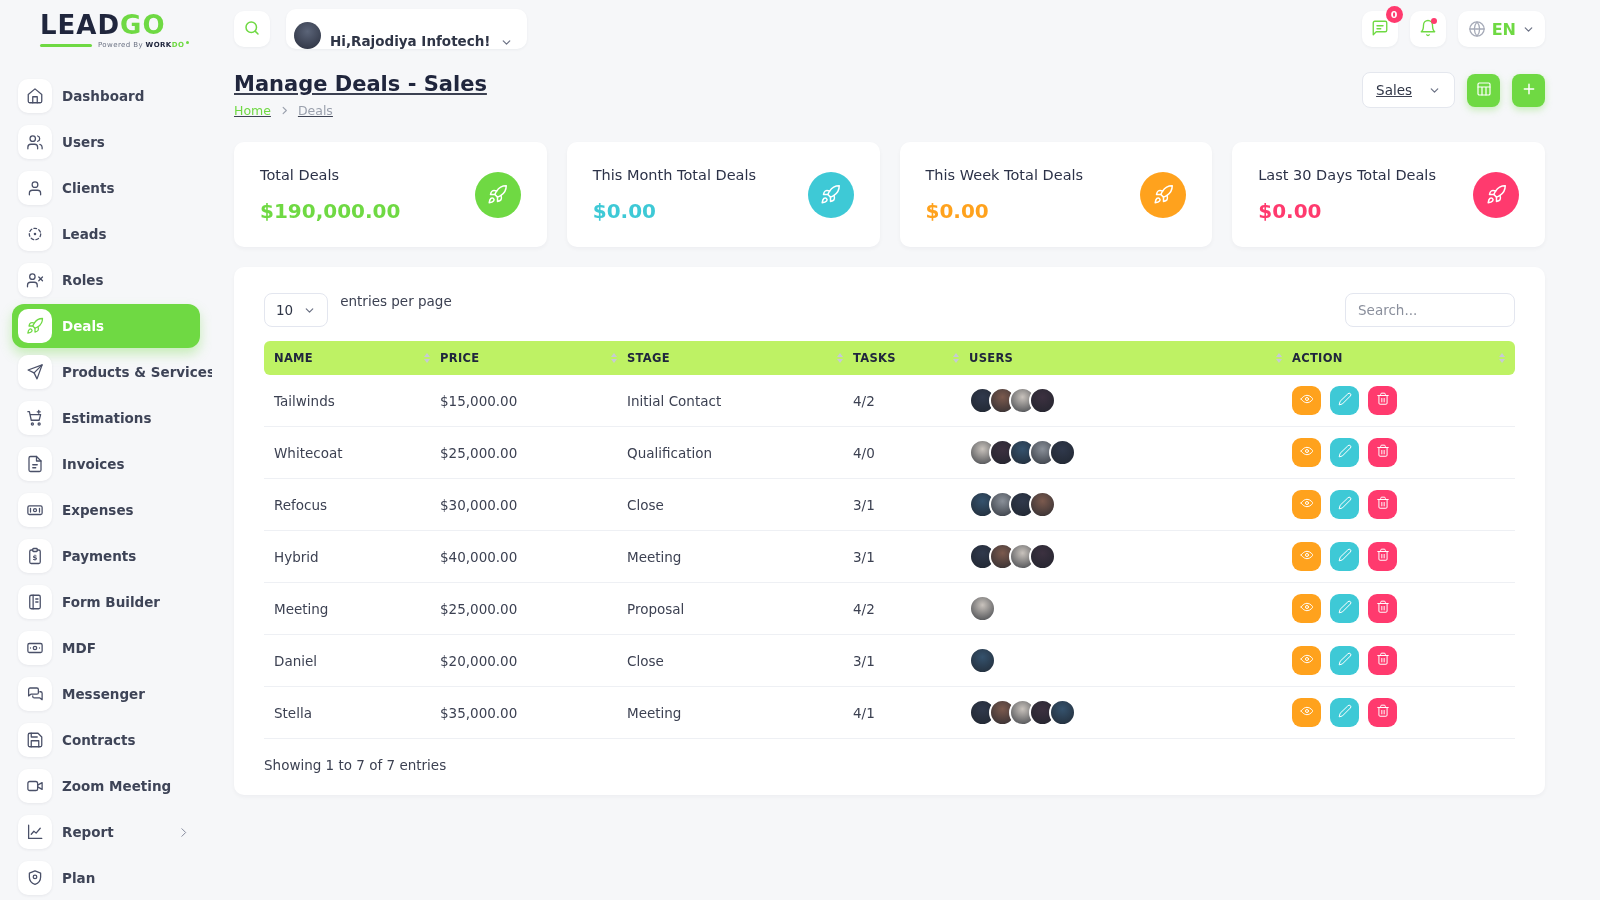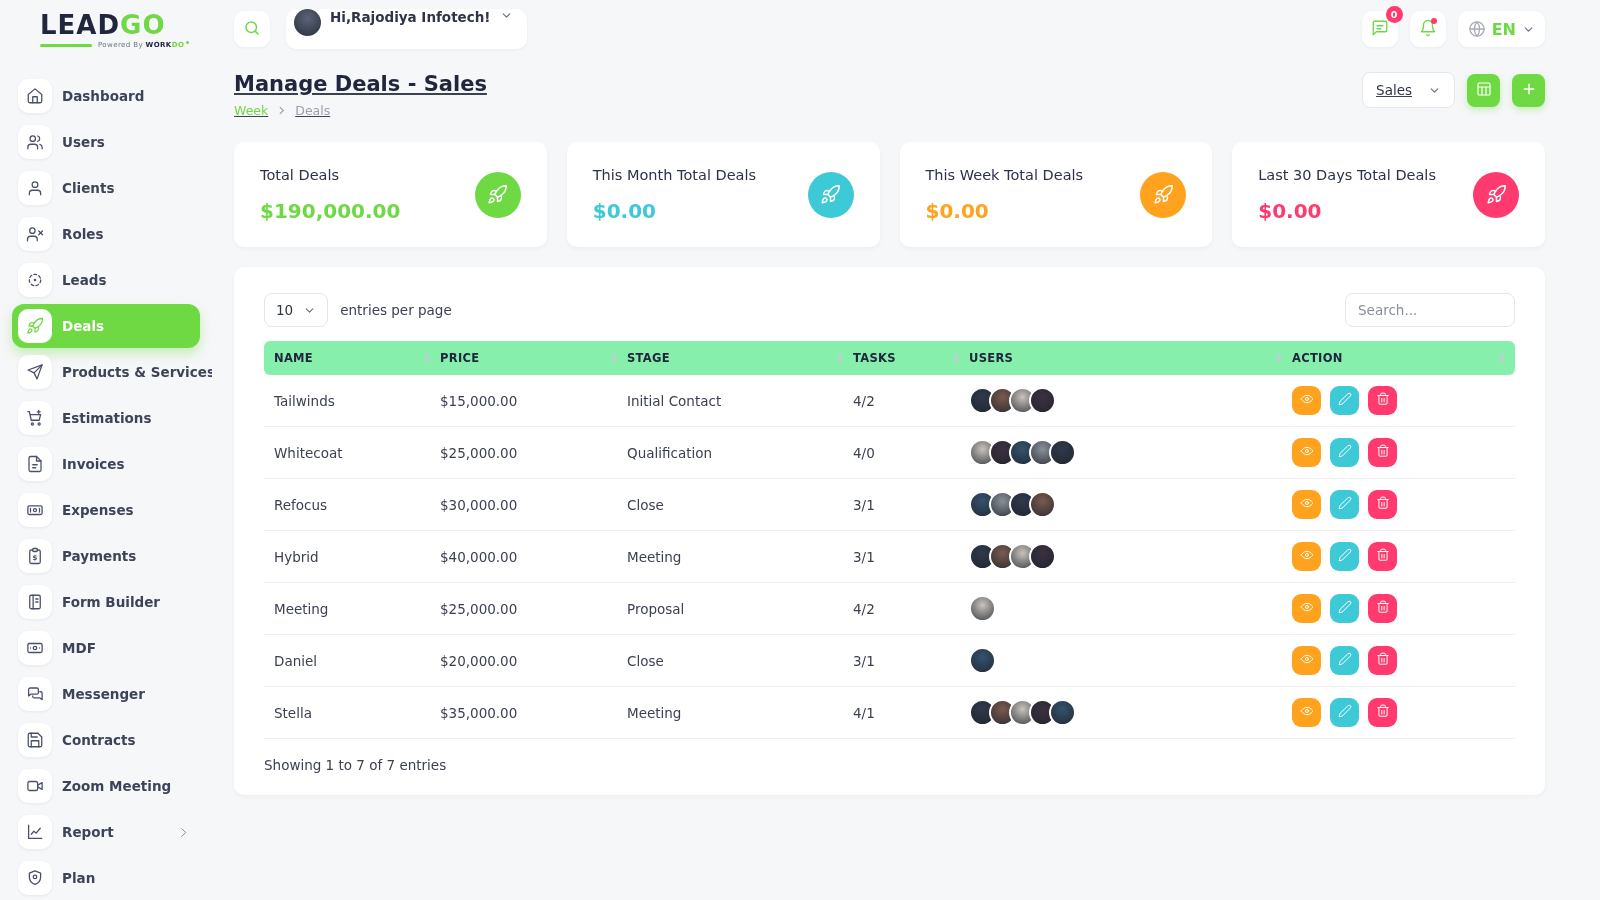--- a/index.html
+++ b/index.html
@@ -39,21 +39,21 @@
   .side-chev { margin-left:auto; color:#7a8094; display:flex; }
   .side-chev svg { width:13px; height:13px; }
 
   
   .topbar { height:58px; display:flex; align-items:center; gap:16px; }
   .icon-btn { width:36px; height:36px; background:#fff; border-radius:10px; position:relative;
               display:flex; align-items:center; justify-content:center; cursor:pointer;
               box-shadow:0 1px 3px rgba(25,32,56,.05); color:#6fd943; }
   .icon-btn svg { width:18px; height:18px; }
   .user-pill { height:40px; background:#fff; border-radius:10px; padding:0 14px 0 8px;
-               display:flex; align-items:flex-start; gap:9px; cursor:pointer;
+               display:flex; align-items:flex-end; gap:9px; cursor:pointer;
                box-shadow:0 1px 3px rgba(25,32,56,.05); }
   .avatar-sm { width:27px; height:27px; border-radius:50%;
                background:radial-gradient(circle at 50% 35%, #5b6478 0%, #232836 110%); }
   .greeting { font-size:13.5px; font-weight:600; color:#2f3546; }
   .chev { color:#6b7184; display:flex; } .chev svg { width:13px; height:13px; }
   .topbar-right { margin-left:auto; display:flex; align-items:center; gap:12px; }
   .badge { position:absolute; top:-5px; right:-5px; min-width:17px; height:17px; padding:0 4px;
            background:#ff3a6e; border-radius:9px; color:#fff; font-size:9.5px; font-weight:700;
            display:flex; align-items:center; justify-content:center; }
   .bell-dot { position:absolute; top:7px; right:9px; width:6px; height:6px; border-radius:50%; background:#ff3a6e; }
@@ -86,32 +86,32 @@
   .stat-label { font-size:14.5px; font-weight:400; color:#2c3248; }
   .stat-value { font-size:20px; font-weight:700; margin-top:16px; }
   .stat-circle { width:46px; height:46px; border-radius:50%; color:#fff;
                  display:flex; align-items:center; justify-content:center; }
   .stat-circle svg { width:21px; height:21px; }
 
   
   .table-card { background:#fff; border-radius:10px; margin-top:20px; padding:26px 30px 22px;
                 box-shadow:0 2px 4px rgba(25,32,56,.04); }
   .table-controls { display:flex; align-items:center; justify-content:space-between; margin-bottom:14px; }
-  .controls-left { display:flex; align-items:center; gap:12px; }
+  .controls-left { display:flex; gap:12px; }
   .pagesize-pill { height:34px; min-width:58px; background:#fff; border:1px solid #e3e6ef;
                    border-radius:8px; padding:0 11px; display:flex; align-items:center; gap:10px;
                    cursor:pointer; font-size:13.5px; color:#2f3546; }
   .entries-label { font-size:13.5px; color:#3c4152; }
   .search-input { width:170px; height:34px; border:1px solid #e3e6ef; border-radius:8px;
                   padding:0 12px; font-size:13.5px; color:#2f3546; outline:none;
                   font-family:inherit; background:#fff; }
   .search-input::placeholder { color:#8a8f9c; }
 
   table { width:100%; border-collapse:collapse; }
-  thead th { background:#86efac; padding:10px 10px 10px 0; text-align:left; cursor:pointer; }
+  thead th { background:#bef264; padding:10px 10px 10px 0; text-align:left; cursor:pointer; }
   thead th:first-child { padding-left:0; border-radius:6px 0 0 6px; }
   thead th:last-child { border-radius:0 6px 6px 0; }
   .th-wrap { display:flex; align-items:center; justify-content:space-between; }
   .th-label { font-size:11.5px; font-weight:700; letter-spacing:.3px; color:#20263d; }
   thead th:first-child .th-wrap { padding-left:10px; }
   .sort { display:inline-flex; flex-direction:column; gap:2px; margin-left:8px; }
   .sort i { width:0; height:0; border-left:3.5px solid transparent; border-right:3.5px solid transparent; }
   .sort .up { border-bottom:4px solid #c7cad4; }
   .sort .down { border-top:4px solid #c7cad4; }
   tbody td { padding:11px 10px 11px 0; font-size:13.5px; color:#3c4152;
@@ -169,36 +169,36 @@
               <path d="M19.5 21v-2a4 4 0 0 0-4-4h-7a4 4 0 0 0-4 4v2"></path>
               <circle cx="12" cy="7.5" r="3.8"></circle>
             </svg>
           </span>
     <span class="side-label">Clients</span>
 
   </div>
   <div class="side-item">
     <span class="icon-box">
             <svg viewBox="0 0 24 24" fill="none" stroke="currentColor" stroke-width="1.7" stroke-linecap="round" stroke-linejoin="round">
+              <circle cx="12" cy="12" r="7.6" stroke-dasharray="3.6 3.1"></circle>
+              <circle cx="12" cy="12" r="1.7" fill="currentColor" stroke="none"></circle>
+            </svg>
+          </span>
+    <span class="side-label">Leads</span>
+
+  </div>
+  <div class="side-item">
+    <span class="icon-box">
+            <svg viewBox="0 0 24 24" fill="none" stroke="currentColor" stroke-width="1.7" stroke-linecap="round" stroke-linejoin="round">
               <path d="M15 21v-2a4 4 0 0 0-4-4H6a4 4 0 0 0-4 4v2"></path>
               <circle cx="8.5" cy="7.5" r="3.6"></circle>
               <path d="m17 8 5 5M22 8l-5 5"></path>
             </svg>
           </span>
     <span class="side-label">Roles</span>
-
-  </div>
-  <div class="side-item">
-    <span class="icon-box">
-            <svg viewBox="0 0 24 24" fill="none" stroke="currentColor" stroke-width="1.7" stroke-linecap="round" stroke-linejoin="round">
-              <circle cx="12" cy="12" r="7.6" stroke-dasharray="3.6 3.1"></circle>
-              <circle cx="12" cy="12" r="1.7" fill="currentColor" stroke="none"></circle>
-            </svg>
-          </span>
-    <span class="side-label">Leads</span>
 
   </div>
   <div class="side-item active">
     <span class="icon-box">
             <svg viewBox="0 0 24 24" fill="none" stroke="currentColor" stroke-width="1.7" stroke-linecap="round" stroke-linejoin="round">
               <path d="M4.5 16.5c-1.5 1.26-2 5-2 5s3.74-.5 5-2c.71-.84.7-2.13-.09-2.91a2.18 2.18 0 0 0-2.91-.09z"></path>
               <path d="m12 15-3-3a22 22 0 0 1 2-3.95A12.88 12.88 0 0 1 22 2c0 2.72-.78 7.5-6 11a22.35 22.35 0 0 1-4 2z"></path>
               <path d="M9 12H4s.55-3.03 2-4c1.62-1.08 5 0 5 0"></path>
               <path d="M12 15v5s3.03-.55 4-2c1.08-1.62 0-5 0-5"></path>
             </svg>
@@ -389,21 +389,21 @@
               </svg>
             </span>
         </div>
       </div>
     </div>
 
     <div class="page-head">
       <div>
         <h1 class="page-title">Manage Deals - Sales</h1>
         <div class="breadcrumb">
-          <span class="bc-home">Week</span>
+          <span class="bc-home">Home</span>
           <span class="bc-sep">
               <svg viewBox="0 0 24 24" fill="none" stroke="currentColor" stroke-width="2.4" stroke-linecap="round" stroke-linejoin="round">
                 <polyline points="9 5 16 12 9 19"></polyline>
               </svg>
             </span>
           <span class="bc-cur">Deals</span>
         </div>
       </div>
       <div class="head-actions">
         <div class="select-pill">

